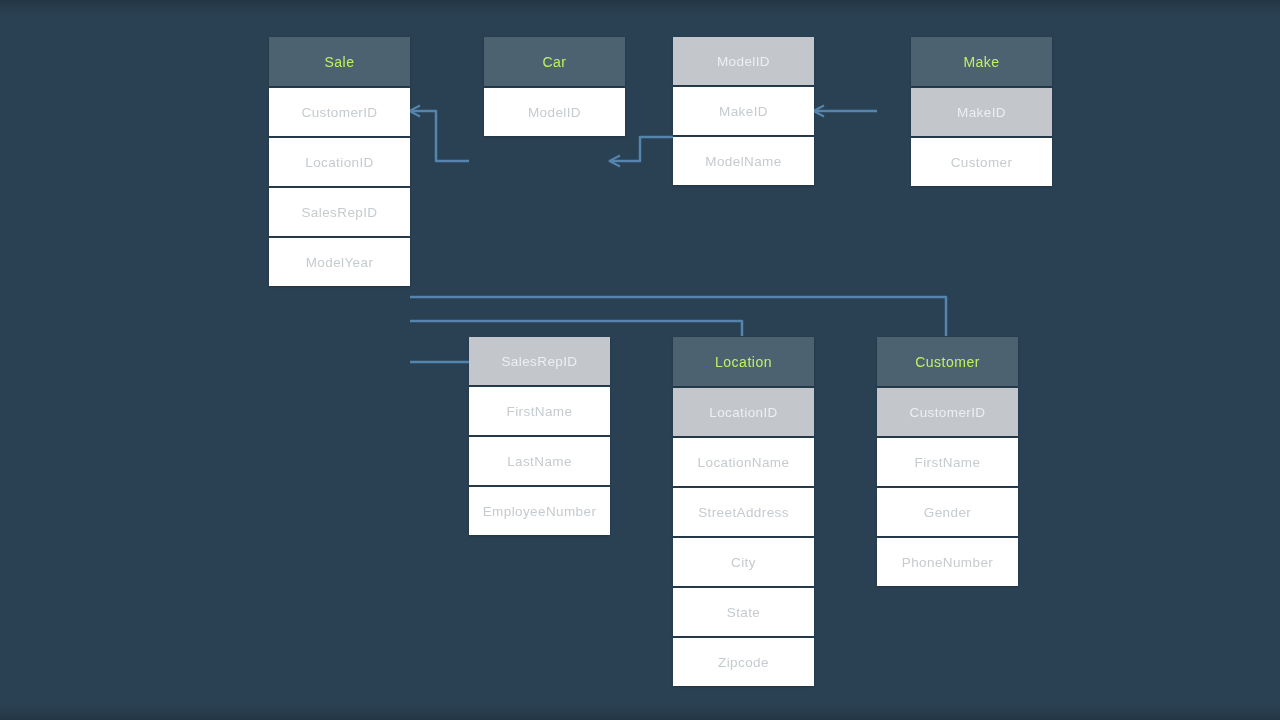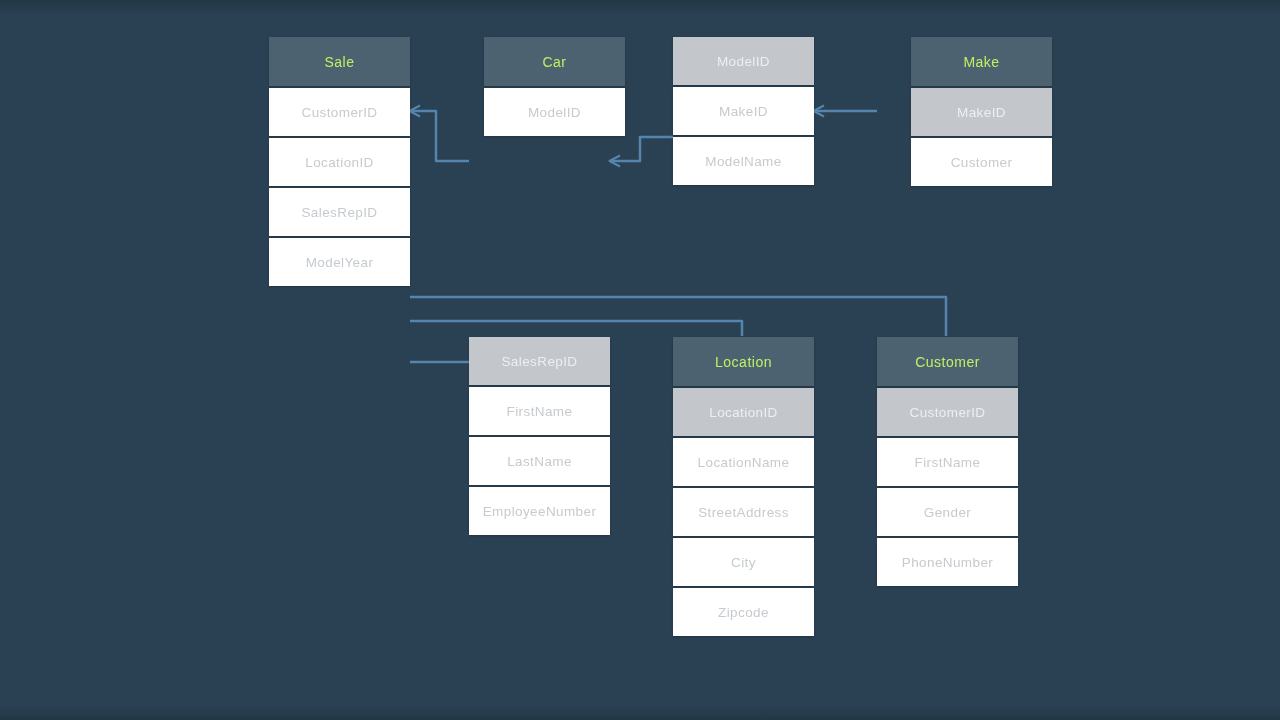--- a/index.html
+++ b/index.html
@@ -102,20 +102,21 @@
         <div class="t-row">FirstName</div>
         <div class="t-row">LastName</div>
         <div class="t-row">EmployeeNumber</div>
       </div>
       <div class="erd-table" style="left: 673px; top: 337px;">
         <div class="t-title">Location</div>
         <div class="t-row pk">LocationID</div>
         <div class="t-row">LocationName</div>
         <div class="t-row">StreetAddress</div>
         <div class="t-row">City</div>
+        <div class="t-row">State</div>
         <div class="t-row">Zipcode</div>
       </div>
       <div class="erd-table" style="left: 877px; top: 337px;">
         <div class="t-title">Customer</div>
         <div class="t-row pk">CustomerID</div>
         <div class="t-row">FirstName</div>
         <div class="t-row">Gender</div>
         <div class="t-row">PhoneNumber</div>
       </div>
     </div>

